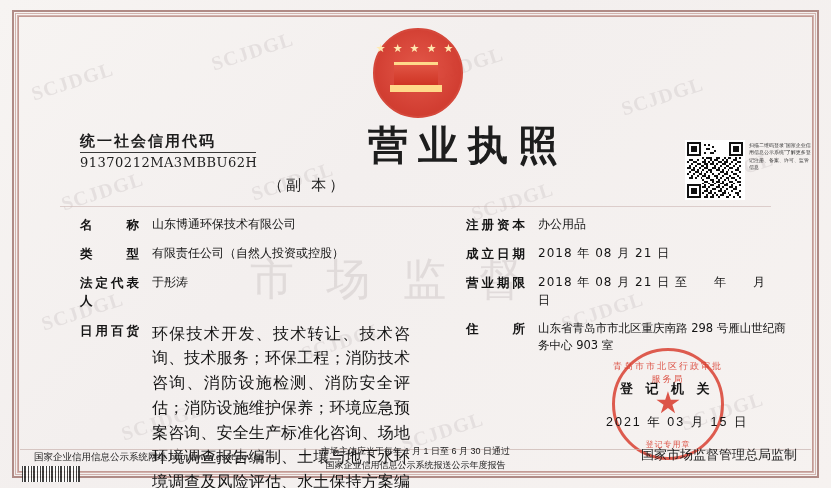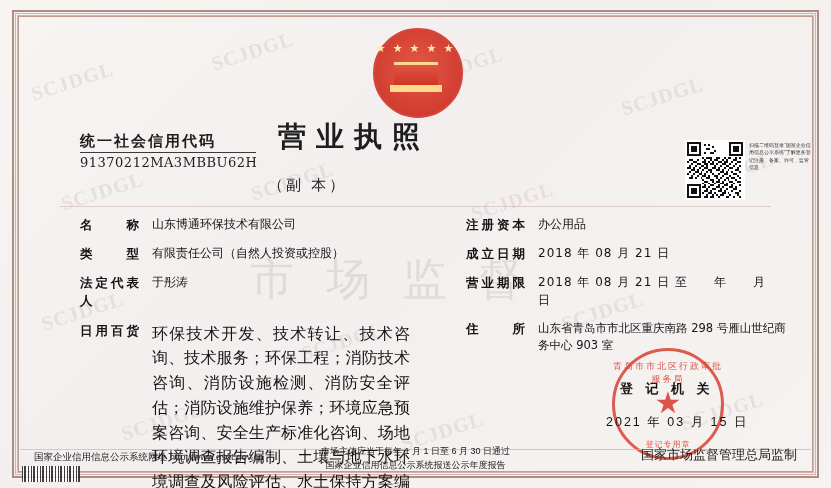--- a/index.html
+++ b/index.html
@@ -82,23 +82,23 @@
   .emblem .gate:after{
     content:"";position:absolute;left:-4px;top:20px;width:52px;height:4px;
     background:#ffd98a;
   }
   .emblem .base{
     position:absolute;left:17px;top:60px;width:52px;height:4px;background:#ffd98a;
   }
   
   .title-main{
     position:absolute;left:268px;top:118px;width:300px;
-    text-align:left;
+    text-align:right;
     font-family:"DejaVu Serif","Liberation Serif",serif;
-    font-size:28px;
+    font-size:40px;
     font-weight:bold;
     letter-spacing:10px;
     color:#1d1d1d;
     text-indent:10px;
   }
   .title-sub{
     position:absolute;left:268px;top:176px;width:300px;
     text-align:left;
     font-size:15px;
     letter-spacing:3px;

